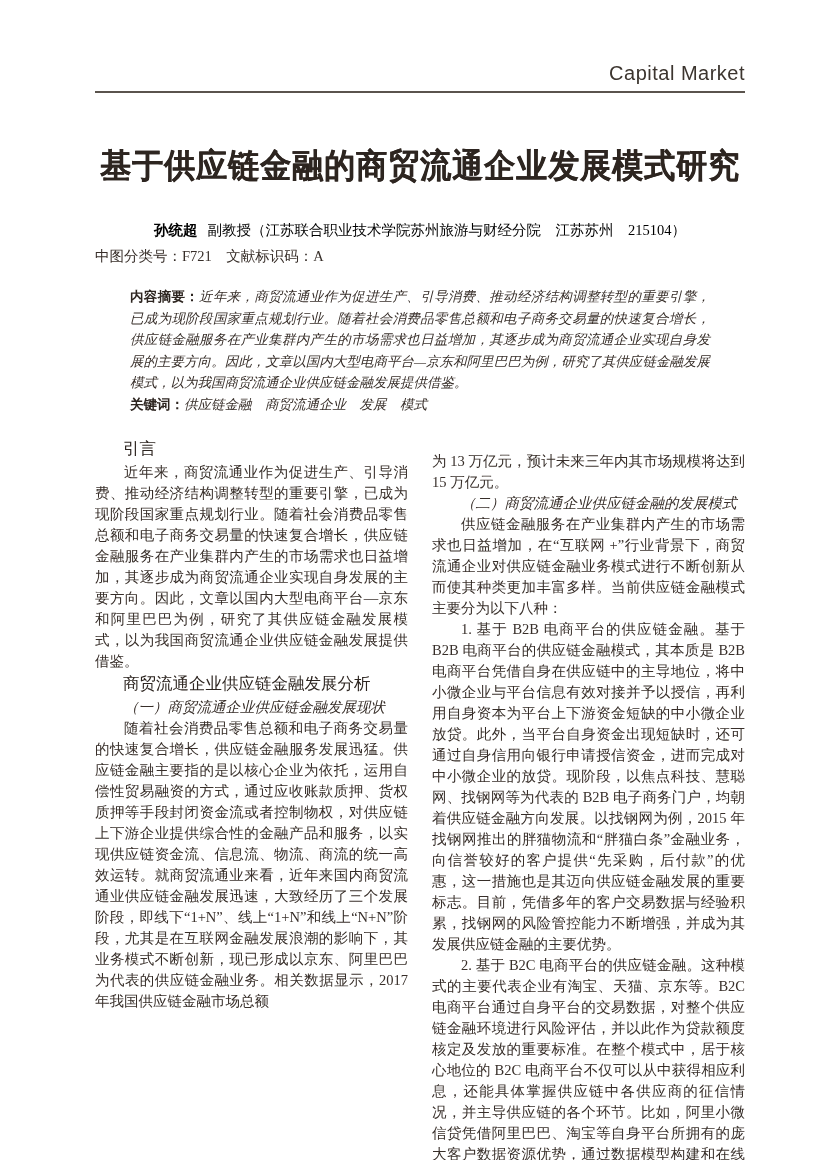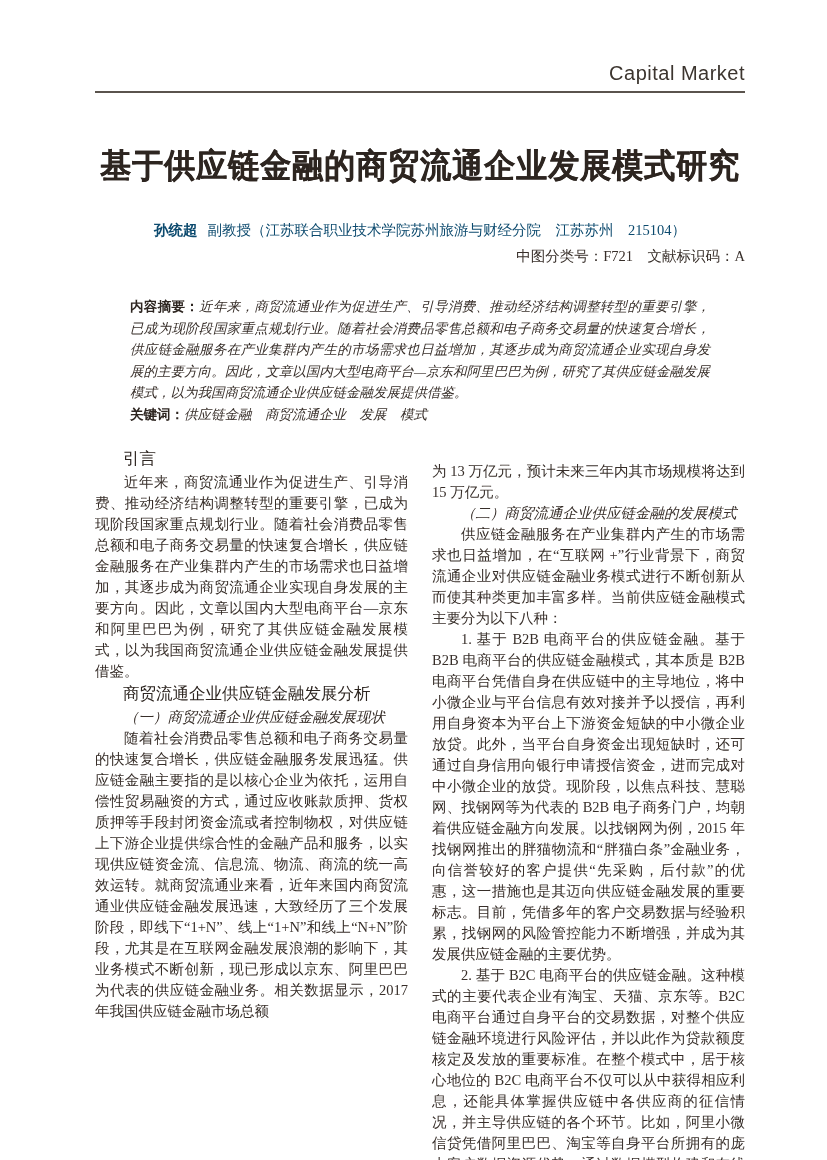--- a/index.html
+++ b/index.html
@@ -35,32 +35,32 @@
     letter-spacing:1px;
     color:#2d2520;
     text-shadow:0.6px 0.6px 0 #2d2520;
     transform:scaleY(1.08);
   }
   
   .author-line{
     margin-top:34px;
     text-align:center;
     font-size:14.5px;
-    color:#0c4a6e;
+    color:#000000;
   }
   .author-line .author-name{font-weight:bold;margin-right:10px;}
   .classification-line{
     margin-top:7px;
-    text-align:right;
+    text-align:left;
     font-size:14.5px;
   }
   
   .abstract-wrap{
     width:580px;
-    margin:30px auto 0;
+    margin:20px auto 0;
     font-size:13.5px;
     line-height:21.5px;
     text-align:justify;
   }
   .abstract-wrap .blk-label{
     font-family:"Liberation Sans","DejaVu Sans",sans-serif;
     font-weight:bold;
     font-style:normal;
     color:#2d2520;
   }

